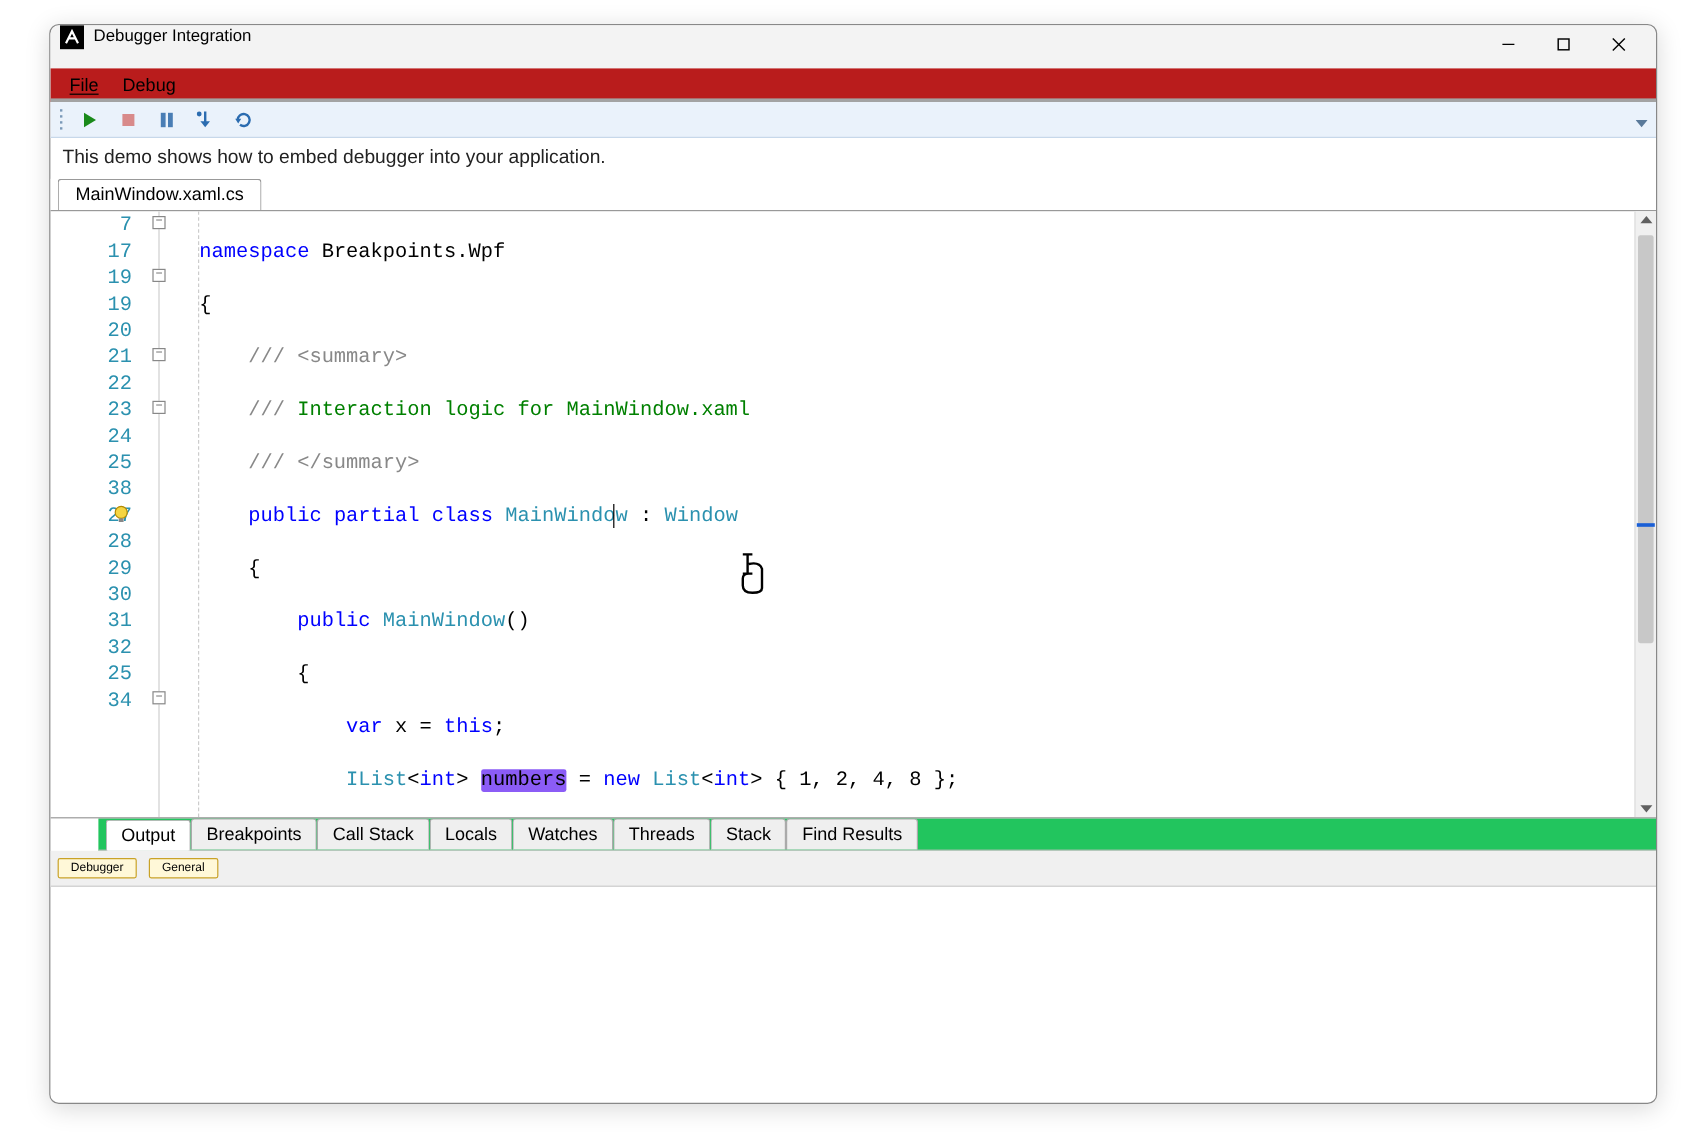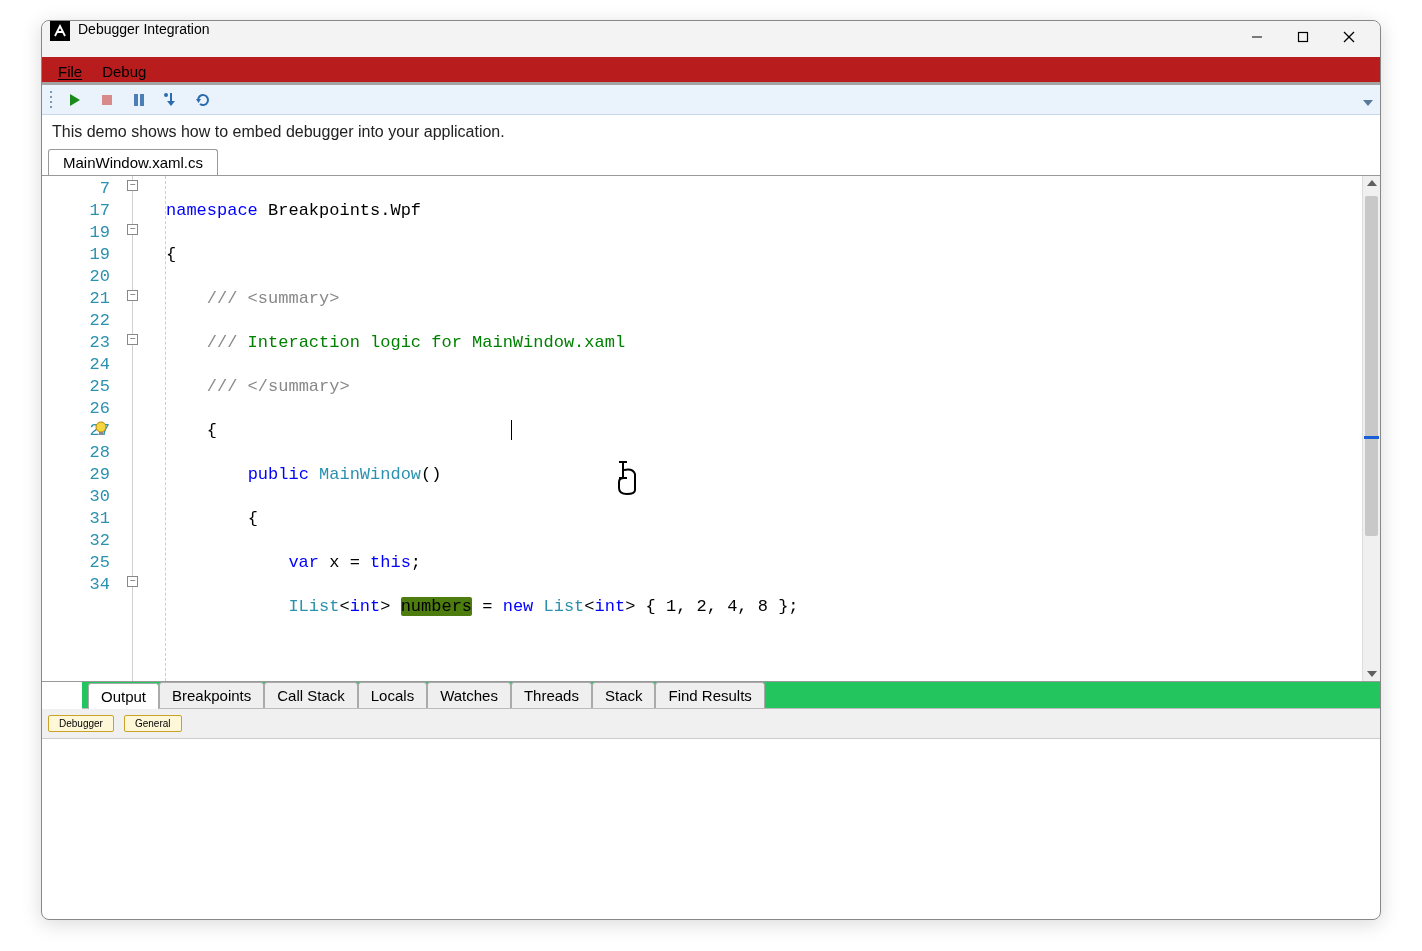--- a/index.html
+++ b/index.html
@@ -174,21 +174,21 @@
     padding-top:2px;
     white-space: pre;
     position:relative;
   }
   .codeline { height:22px; }
   .kw { color: #0000ff; }
   .type { color: #2b91af; }
   .cmt { color: #888888; }
   .cmtdoc { color: #008000; }
   .ident { color: #000; }
-  .hl { background: #4d7c0f; border-radius:2px; }
+  .hl { background: #8b5cf6; border-radius:2px; }
   
   .overview {
     width: 18px;
     background: #f0f0f0;
     border-left:1px solid #ddd;
     position:relative;
   }
   .overview .thumb {
     position:absolute;
     left:2px; right:2px;
@@ -333,21 +333,21 @@
       <div class="ln">7</div>
       <div class="ln">17</div>
       <div class="ln">19</div>
       <div class="ln">19</div>
       <div class="ln">20</div>
       <div class="ln">21</div>
       <div class="ln">22</div>
       <div class="ln">23</div>
       <div class="ln">24</div>
       <div class="ln">25</div>
-      <div class="ln">26</div>
+      <div class="ln">38</div>
       <div class="ln">27</div>
       <div class="ln">28</div>
       <div class="ln">29</div>
       <div class="ln">30</div>
       <div class="ln">31</div>
       <div class="ln">32</div>
       <div class="ln">25</div>
       <div class="ln">34</div>
     </div>
     <div class="margin">
@@ -363,20 +363,21 @@
             <rect x="7" y="12" width="4" height="3" fill="#888"></rect>
           </svg>
       </div>
     </div>
     <div class="codearea">
 <div class="codeline"><span class="kw">namespace</span> <span class="ident">Breakpoints.Wpf</span></div>
 <div class="codeline"><span>{</span></div>
 <div class="codeline">    <span class="cmt">///</span><span class="cmt"> &lt;summary&gt;</span></div>
 <div class="codeline">    <span class="cmt">///</span><span class="cmtdoc"> Interaction logic for MainWindow.xaml</span></div>
 <div class="codeline">    <span class="cmt">///</span><span class="cmt"> &lt;/summary&gt;</span></div>
+<div class="codeline">    <span class="kw">public</span> <span class="kw">partial</span> <span class="kw">class</span> <span class="type">MainWindow</span><span> : </span><span class="type">Window</span></div>
 <div class="codeline">    <span>{</span></div>
 <div class="codeline">        <span class="kw">public</span> <span class="type">MainWindow</span><span>()</span></div>
 <div class="codeline">        <span>{</span></div>
 <div class="codeline">            <span class="kw">var</span><span> x = </span><span class="kw">this</span><span>;</span></div>
 <div class="codeline">            <span class="type">IList</span><span>&lt;</span><span class="kw">int</span><span>&gt; </span><span class="hl">numbers</span><span> = </span><span class="kw">new</span><span> </span><span class="type">List</span><span>&lt;</span><span class="kw">int</span><span>&gt; { </span><span>1</span><span>, </span><span>2</span><span>, </span><span>4</span><span>, </span><span>8</span><span> };</span></div>
 
 
 
 
 

